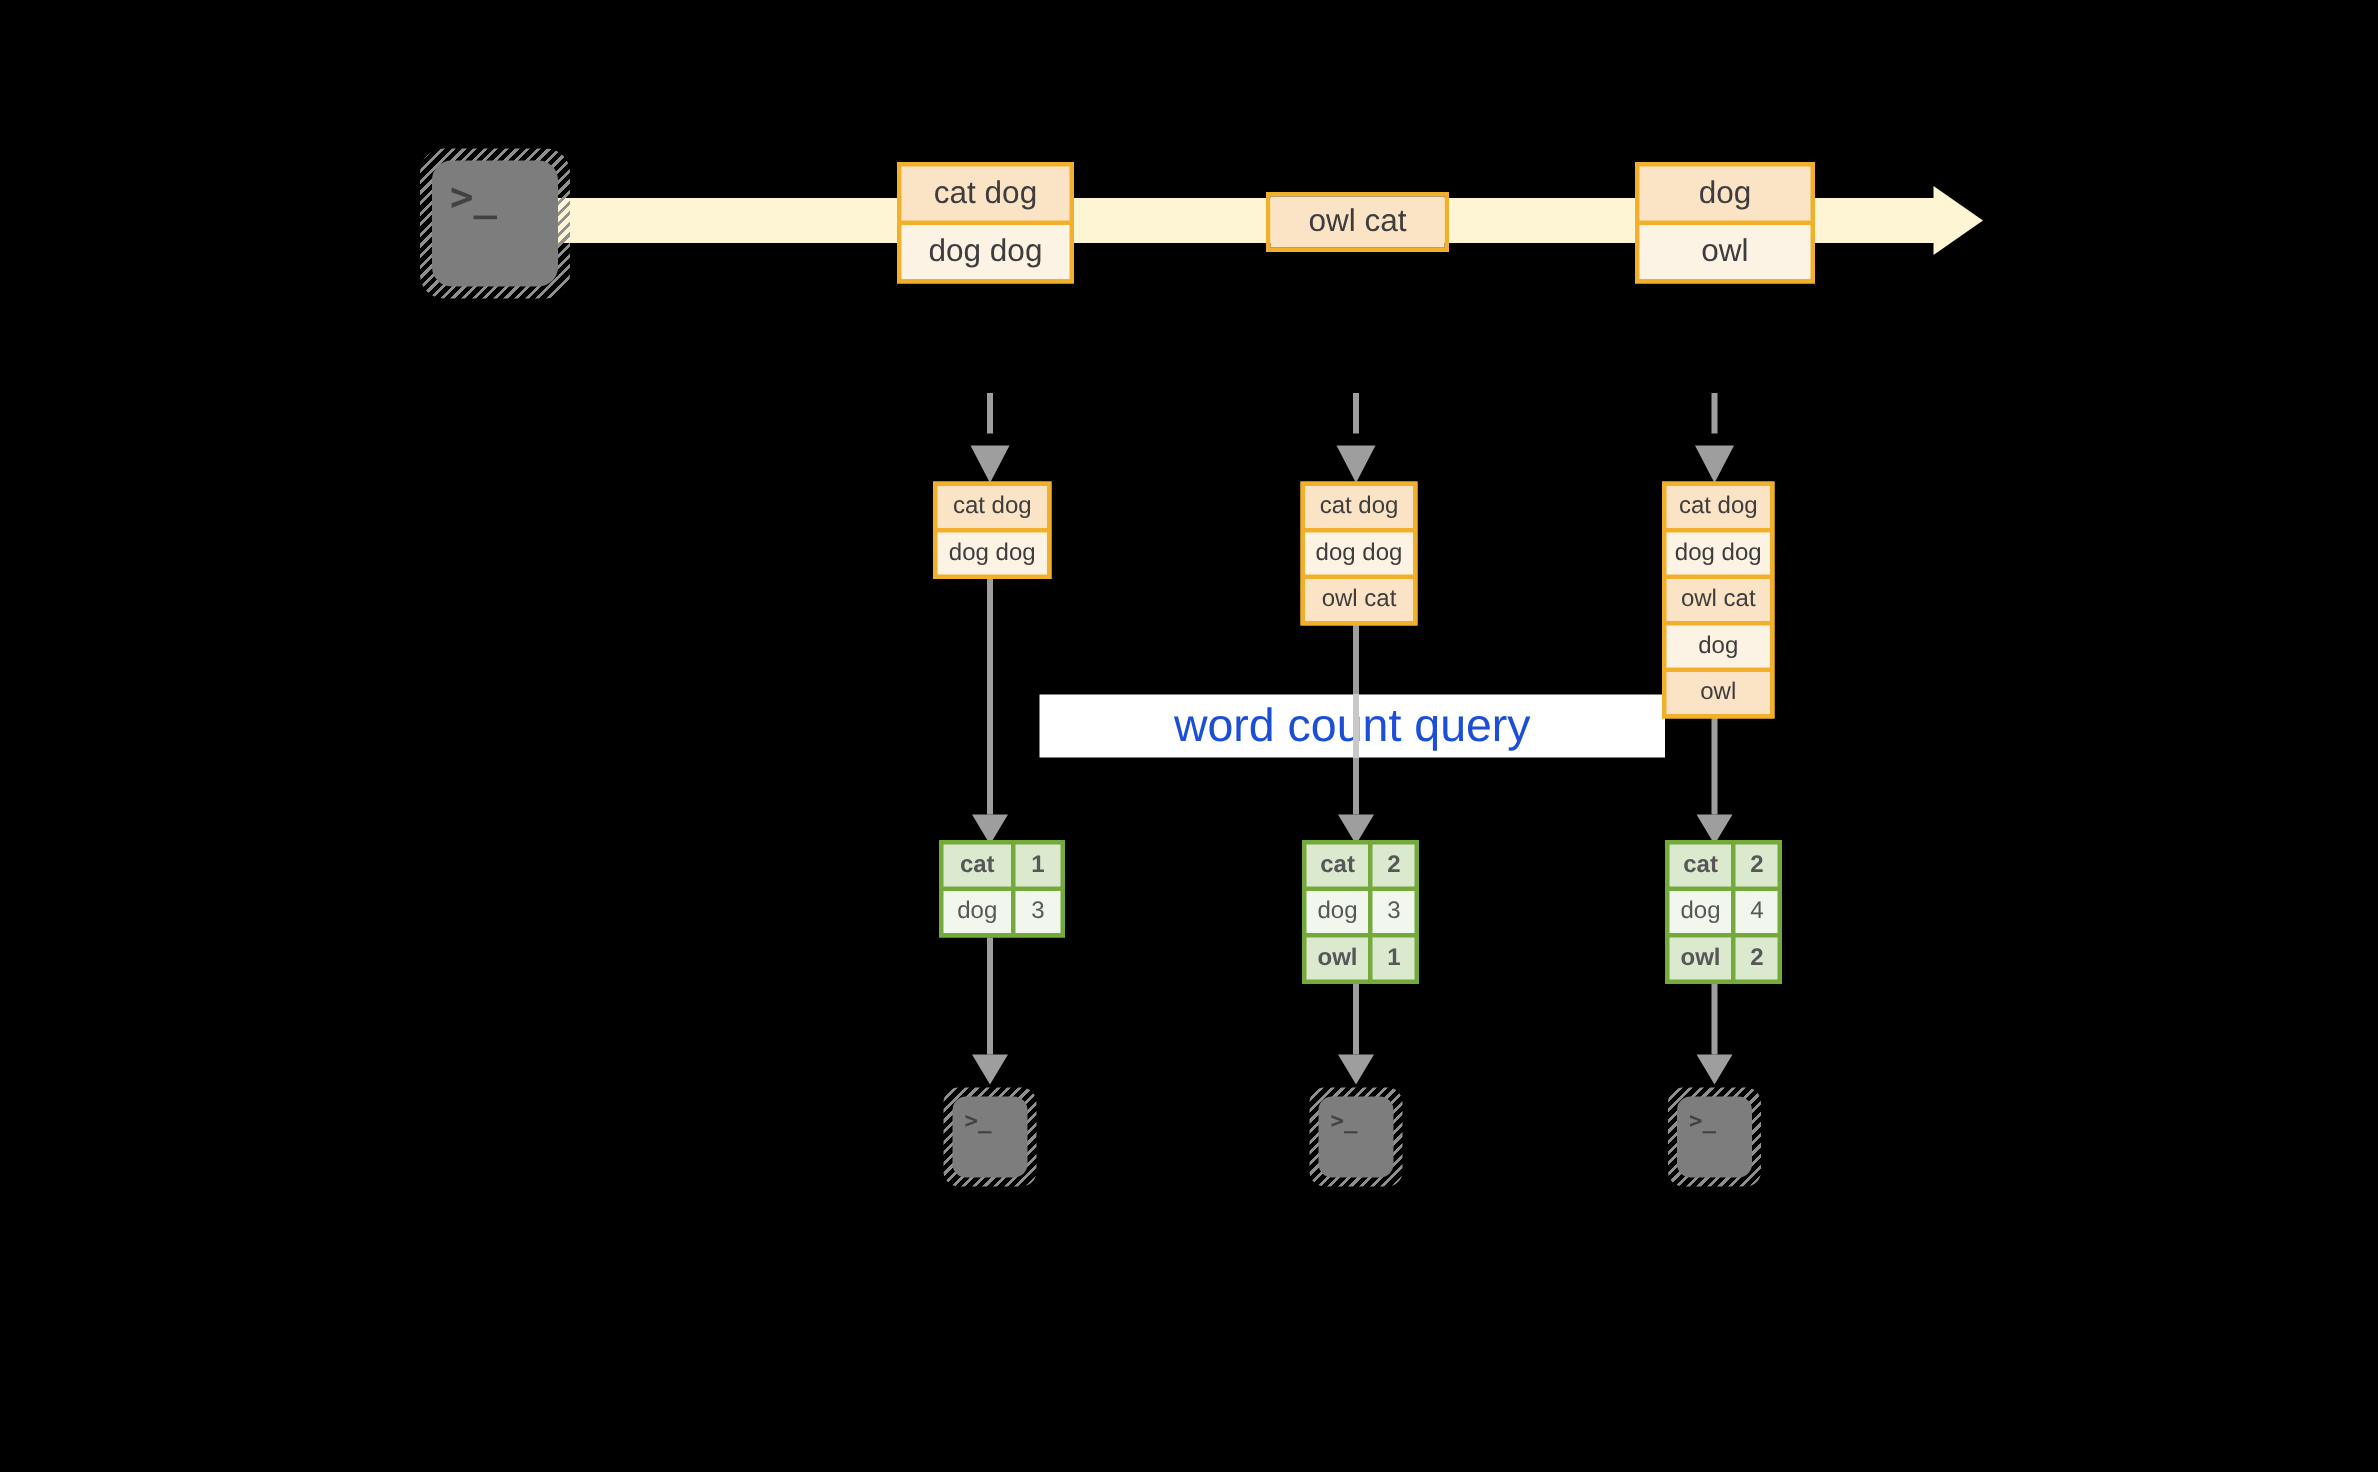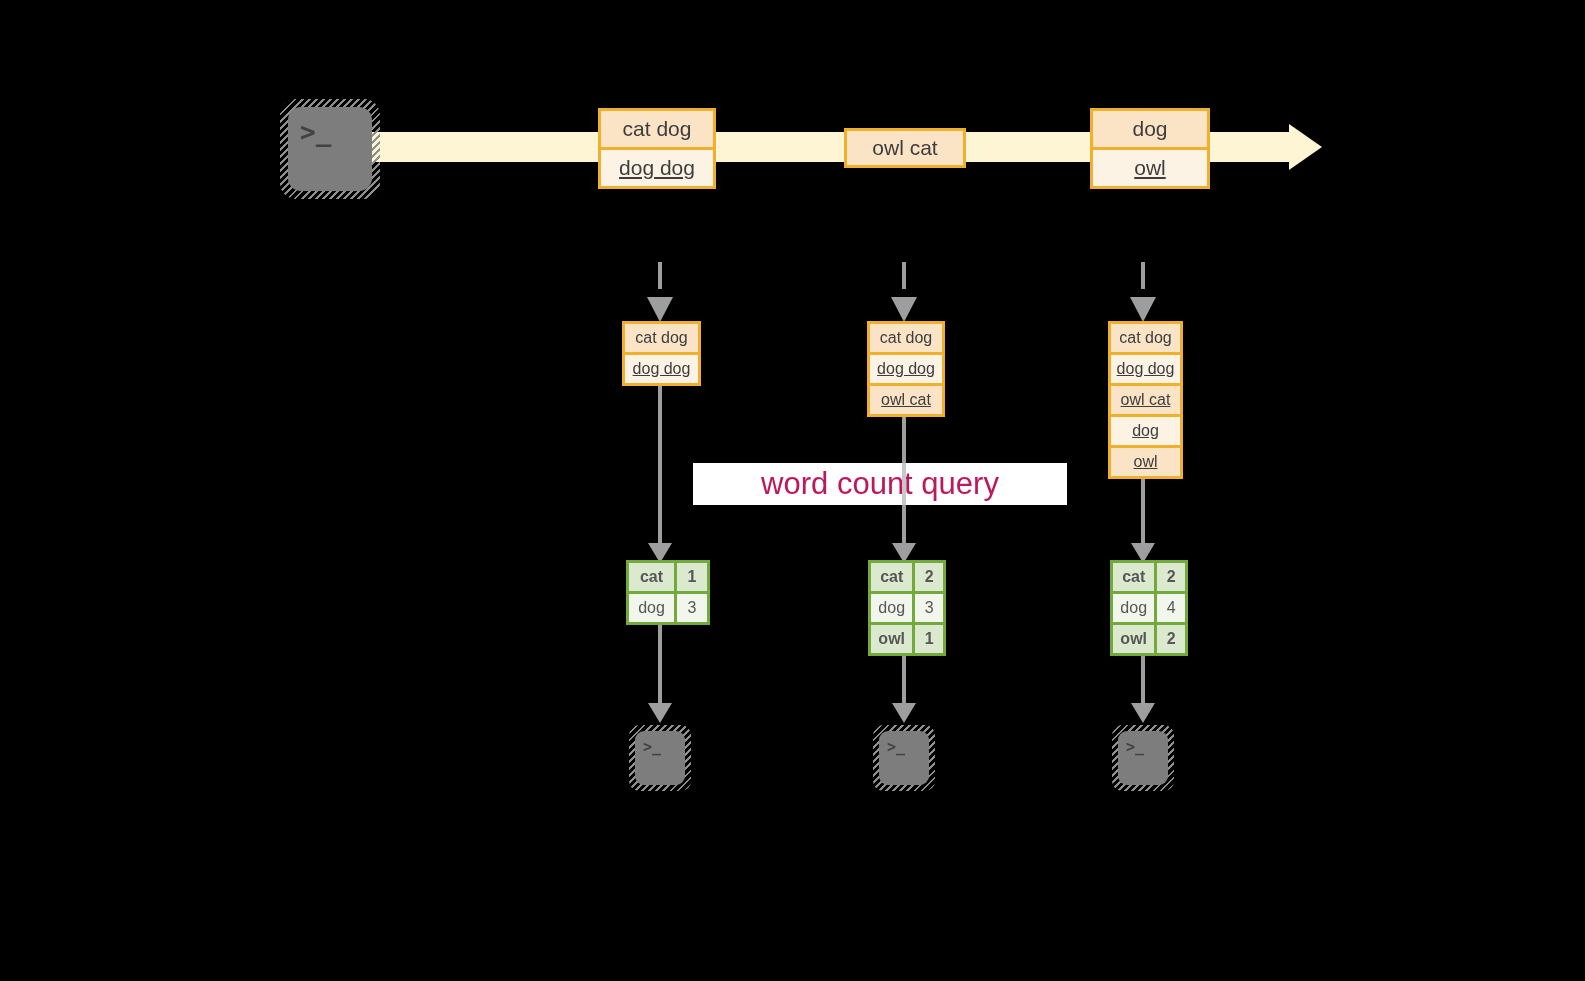--- a/index.html
+++ b/index.html
@@ -13,37 +13,37 @@
 
   
   .stream-body{position:absolute;left:372px;top:132px;width:918px;height:30px;background:#fdf5d4;z-index:1;}
   .stream-head{position:absolute;left:1289px;top:124px;width:0;height:0;
                border-top:23px solid transparent;border-bottom:23px solid transparent;
                border-left:33px solid #fdf5d4;z-index:1;}
 
   
   .obox{position:absolute;border:3px solid #f1b02c;z-index:6;background:#f1b02c;}
   .orow{display:flex;align-items:center;justify-content:center;color:#3d3d3d;}
-  .orow + .orow{margin-top:3px;text-decoration:underline;}
+  .orow + .orow{margin-top:3px;}
   .orow.big{height:36px;font-size:21px;}
   .orow.small{height:28px;font-size:16px;}
   .peach{background:#fbe3c6;}
   .cream{background:#fdf3e5;}
 
   
   .vline{position:absolute;width:4px;background:#9e9e9e;z-index:2;}
   .vline.lite{background:#c8c8c8;z-index:5;}
   .ahead{position:absolute;width:0;height:0;border-left:12px solid transparent;
          border-right:12px solid transparent;border-top:20px solid #9e9e9e;z-index:2;}
   .dhead{position:absolute;width:0;height:0;border-left:13px solid transparent;
          border-right:13px solid transparent;border-top:25px solid #9e9e9e;z-index:2;}
 
   
-  .banner{position:absolute;left:693px;top:463px;width:374px;height:42px;background:#ffffff;z-index:4;
-          display:flex;align-items:center;justify-content:center;font-size:31px;color:#be185d;}
+  .banner{position:absolute;left:693px;top:463px;width:417px;height:42px;background:#ffffff;z-index:4;
+          display:flex;align-items:center;justify-content:center;font-size:31px;color:#1d4ed8;}
 
   
   .gtable{position:absolute;border:3px solid #74a93c;background:#74a93c;z-index:6;}
   .grow{display:flex;height:28px;}
   .grow + .grow{margin-top:3px;}
   .gword{flex:1.5;display:flex;align-items:center;justify-content:center;font-size:16px;color:#575757;}
   .gcount{flex:1;margin-left:3px;display:flex;align-items:center;justify-content:center;font-size:16px;color:#575757;}
   .grow.sage .gword,.grow.sage .gcount{background:#dbe9cf;font-weight:bold;}
   .grow.pale .gword,.grow.pale .gcount{background:#f2f7ed;}
 </style>

